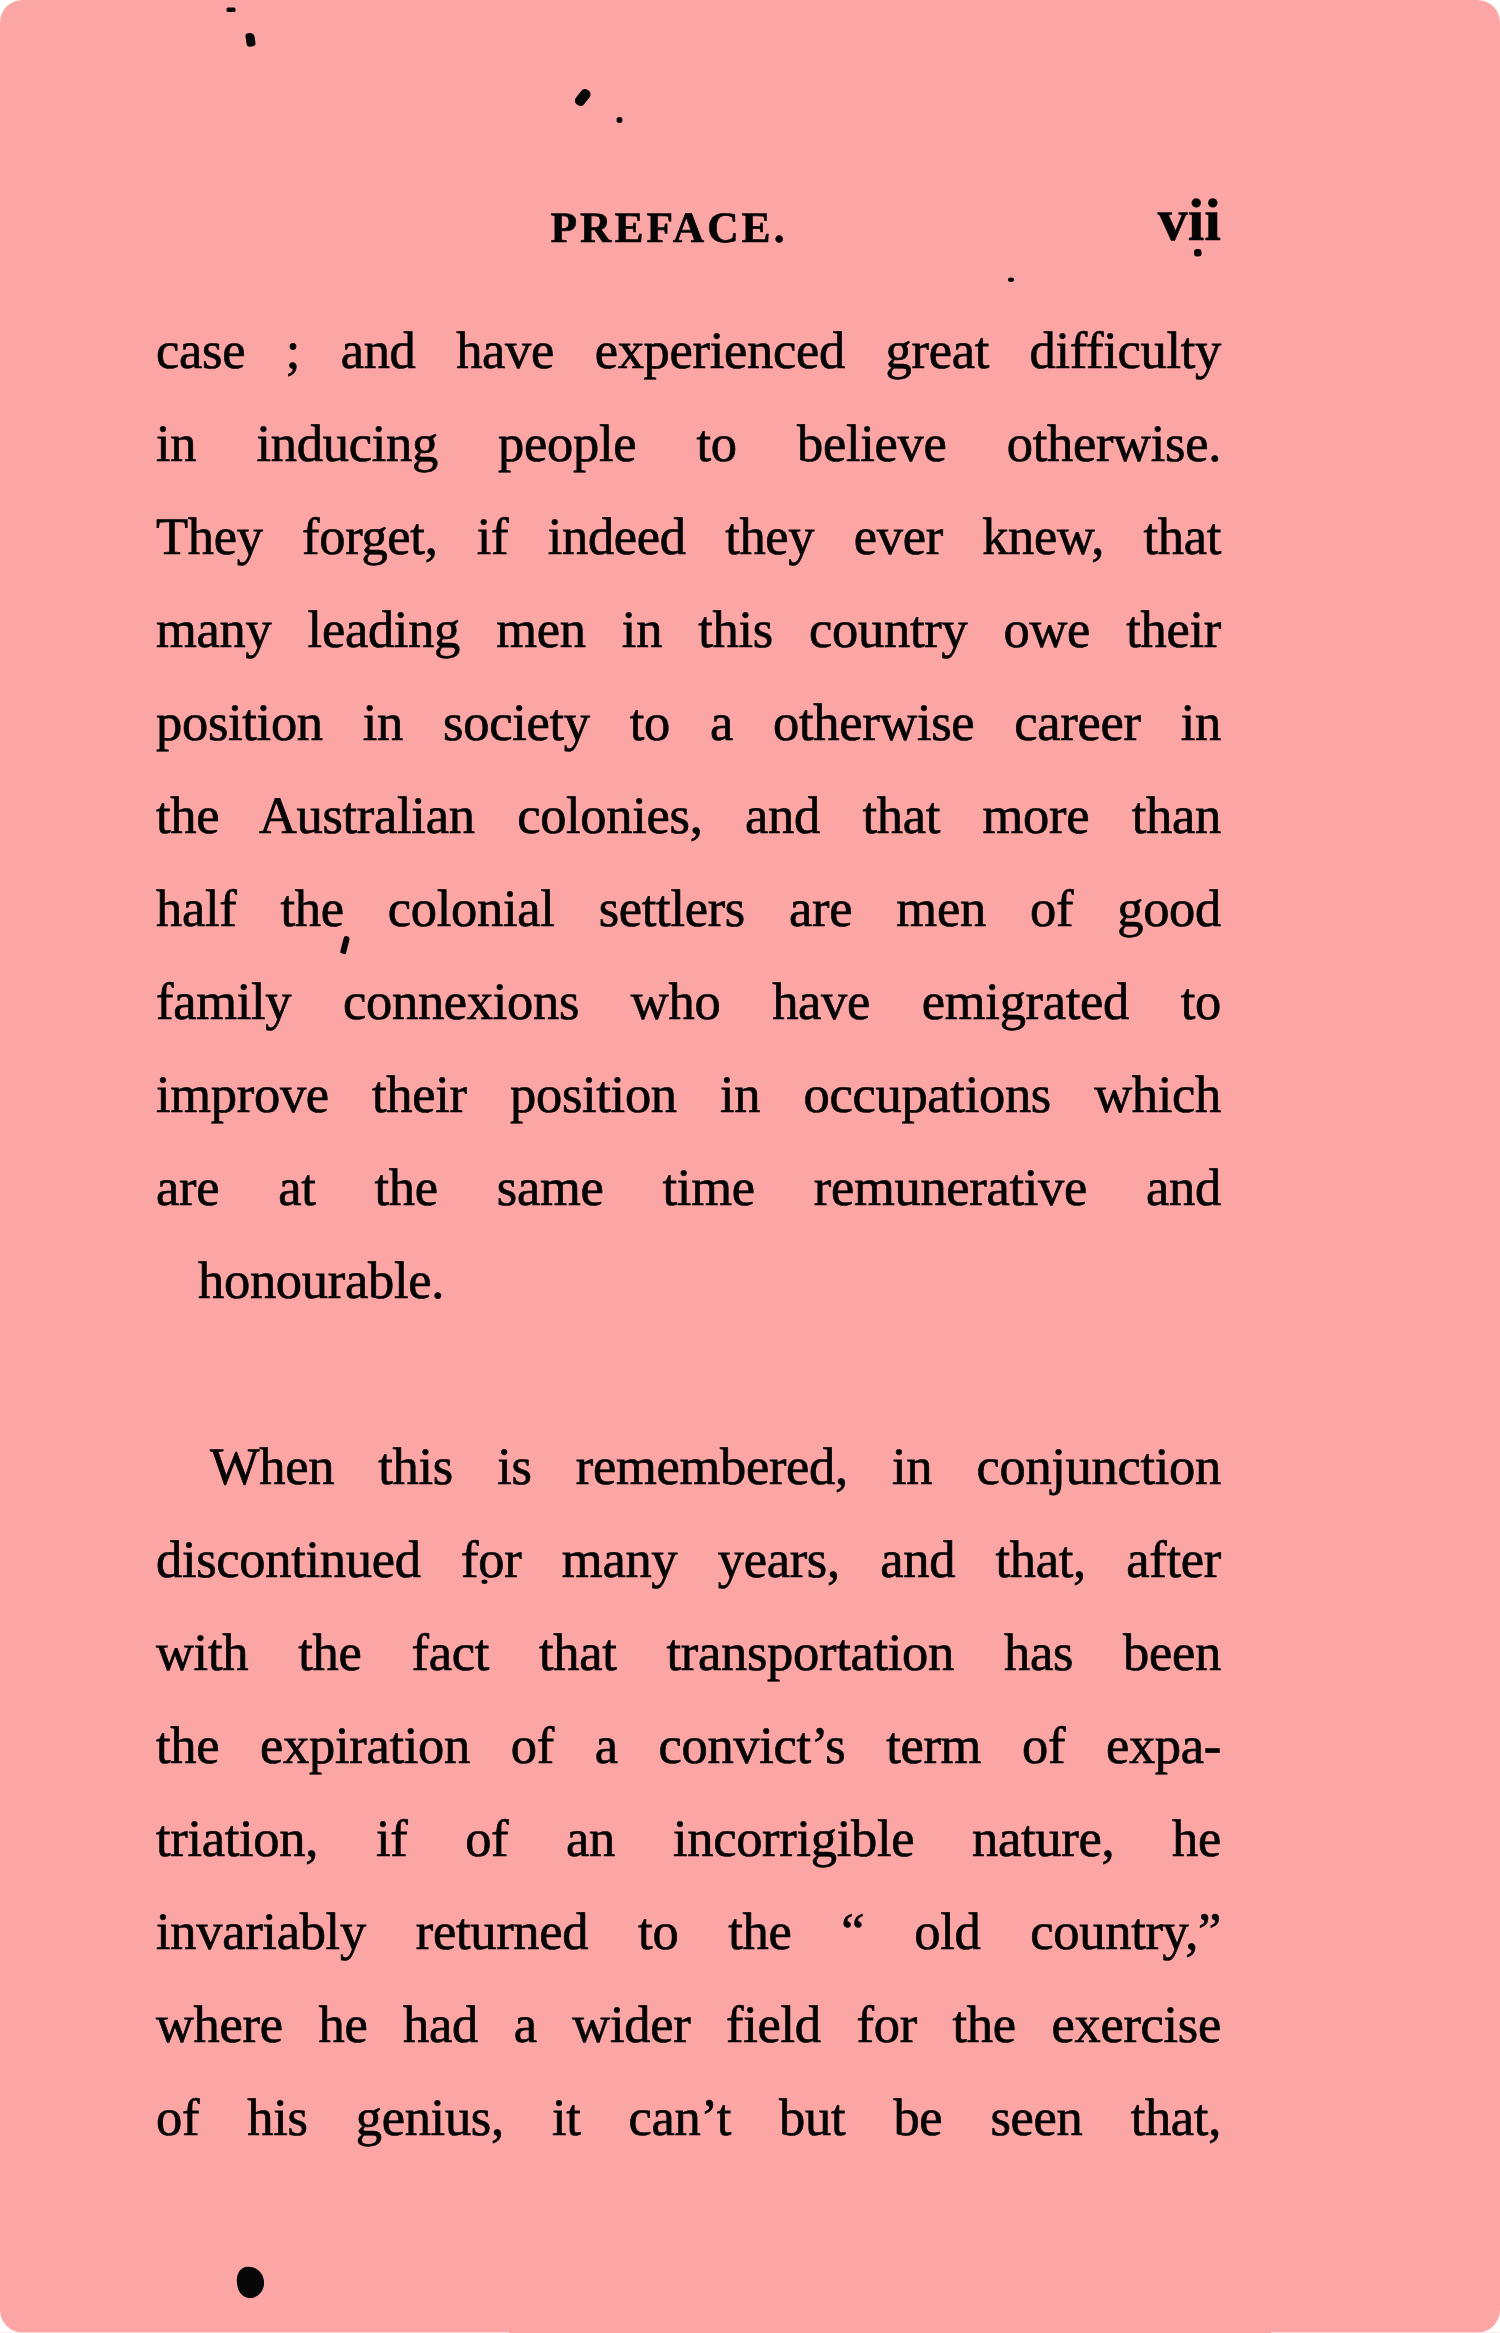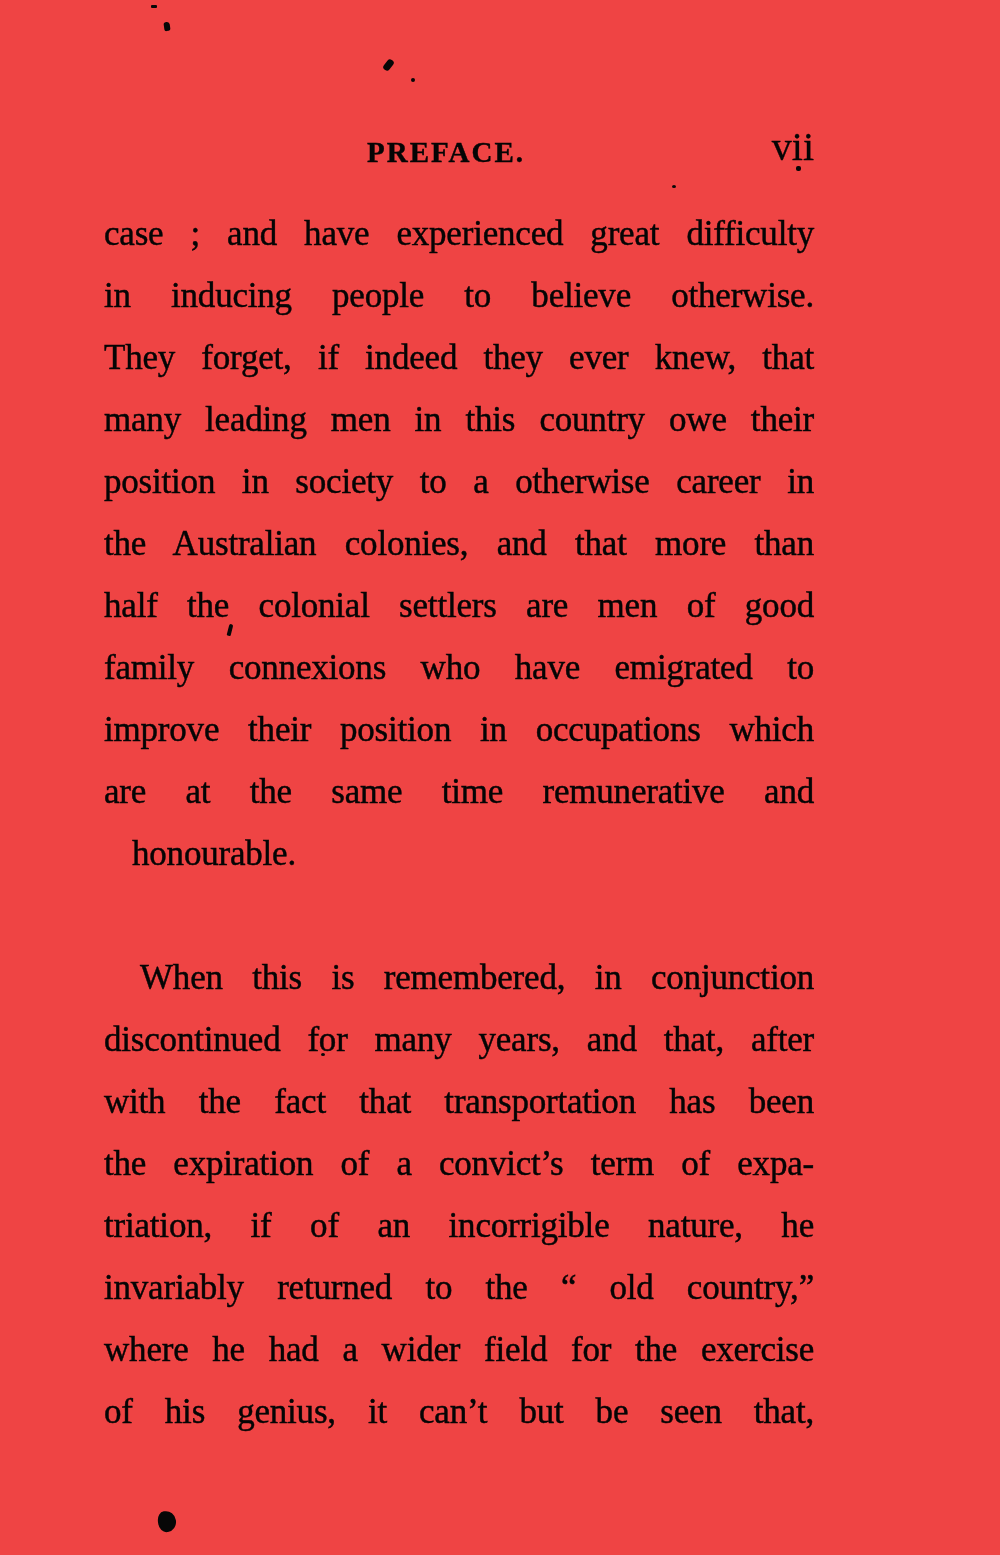--- a/index.html
+++ b/index.html
@@ -4,24 +4,25 @@
 <style>
   html, body {
     margin: 0;
     padding: 0;
     background: #ffffff;
   }
   .page {
     position: relative;
     width: 1000px;
     height: 1555px;
-    background: #ef4444;
+    background: #fca5a5;
     overflow: hidden;
     font-family: "Liberation Serif", "DejaVu Serif", serif;
     color: #050505;
+    border-radius: 15px;
   }
   
   .running-title {
     position: absolute;
     top: 138px;
     left: 104px;
     width: 710px;
     text-align: center;
     transform: translateX(-13px);
     font-size: 29px;
@@ -30,21 +31,21 @@
     line-height: 1;
     -webkit-text-stroke: 0.4px #050505;
   }
   .page-number {
     position: absolute;
     top: 127px;
     left: 104px;
     width: 710px;
     text-align: right;
     font-size: 40px;
-    font-weight: normal;
+    font-weight: bold;
     line-height: 1;
     -webkit-text-stroke: 0.3px #050505;
   }
   
   .text-block {
     position: absolute;
     top: 203px;
     left: 104px;
     width: 710px;
   }

